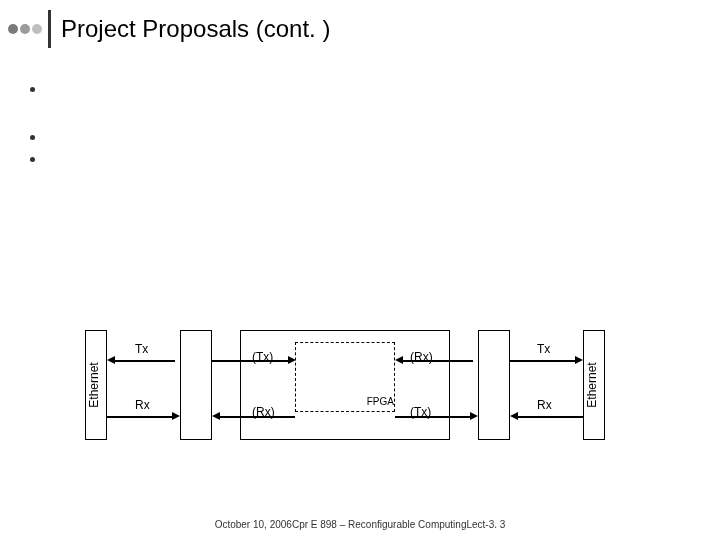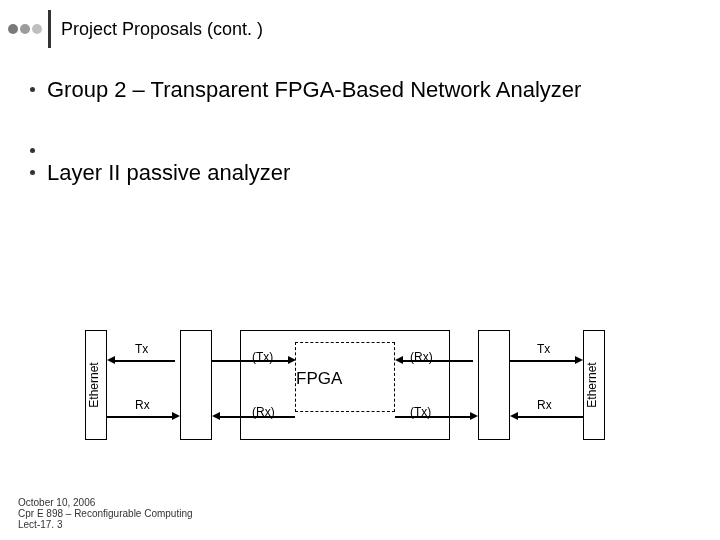--- a/index.html
+++ b/index.html
@@ -26,21 +26,21 @@
     height: 10px;
     border-radius: 50%;
   }
   .vbar {
     width: 3px;
     height: 38px;
     background: #333;
     margin-right: 10px;
   }
   .title {
-    font-size: 18px;
+    font-size: 24px;
     font-weight: 400;
     letter-spacing: 0px;
   }
   .content {
     padding: 28px 30px 0 30px;
   }
   .bullet-row {
     display: flex;
     align-items: flex-start;
     margin-bottom: 6px;
@@ -69,21 +69,20 @@
   .footer {
     position: absolute;
     bottom: 10px;
     left: 0;
     width: 100%;
     display: flex;
     justify-content: center;
     padding: 0 18px;
     font-size: 10px;
     color: #333;
-    flex-direction: column;
   }
   
   .box {
     position: absolute;
     border: 1.5px solid #000;
     background: #fff;
   }
   .dashed {
     border-style: dashed;
   }
@@ -113,50 +112,49 @@
   }
   .arrow-head-l {
     position: absolute;
     width: 0; height: 0;
     border-top: 4px solid transparent;
     border-bottom: 4px solid transparent;
     border-right: 8px solid #000;
   }
   .fpga-label {
     position: absolute;
-    font-size: 17px;
-    text-align: left;
+    font-size: 10px;
+    text-align: right;
     width: 100%;
+    margin-top: 27px;
   }
 </style>
 </head>
 <body>
 
 <div class="header">
   <div class="dots">
     <div class="dot" style="background:#7a7a7a"></div>
     <div class="dot" style="background:#9c9c9c"></div>
     <div class="dot" style="background:#bfbfbf"></div>
   </div>
   <div class="vbar"></div>
   <div class="title">Project Proposals (cont. )</div>
 </div>
 
 <div class="content">
   <div class="bullet-row">
     <div class="bullet-dot"></div>
-    <div class="bullet-text">Group 2 – Transparent FPGA-Based Network Analyzer</div>
   </div>
   <div class="gap"></div>
   <div class="bullet-row">
     <div class="bullet-dot"></div>
   </div>
   <div class="bullet-row">
     <div class="bullet-dot"></div>
-    <div class="bullet-text">Layer II passive analyzer</div>
   </div>
 </div>
 
 <div class="diagram-wrap">
 
   <div class="box" style="left:0;top:10px;width:22px;height:110px;"></div>
   <div class="vlabel" style="left:-14px;top:58px;">Ethernet</div>
 
   <div class="box" style="left:95px;top:10px;width:32px;height:110px;"></div>
 
@@ -200,14 +198,14 @@
   <div class="arrow-head-r" style="left:490px;top:36px;"></div>
 
   <div class="lbl" style="left:452px;top:78px;">Rx</div>
   <div class="arrow-line" style="left:433px;top:96px;width:65px;"></div>
   <div class="arrow-head-l" style="left:425px;top:92px;"></div>
 </div>
 
 <div class="footer">
   <div>October 10, 2006</div>
   <div>Cpr E 898 – Reconfigurable Computing</div>
-  <div>Lect-17. 3</div>
+  <div>Lect-3. 3</div>
 </div>
 
 </body></html>

